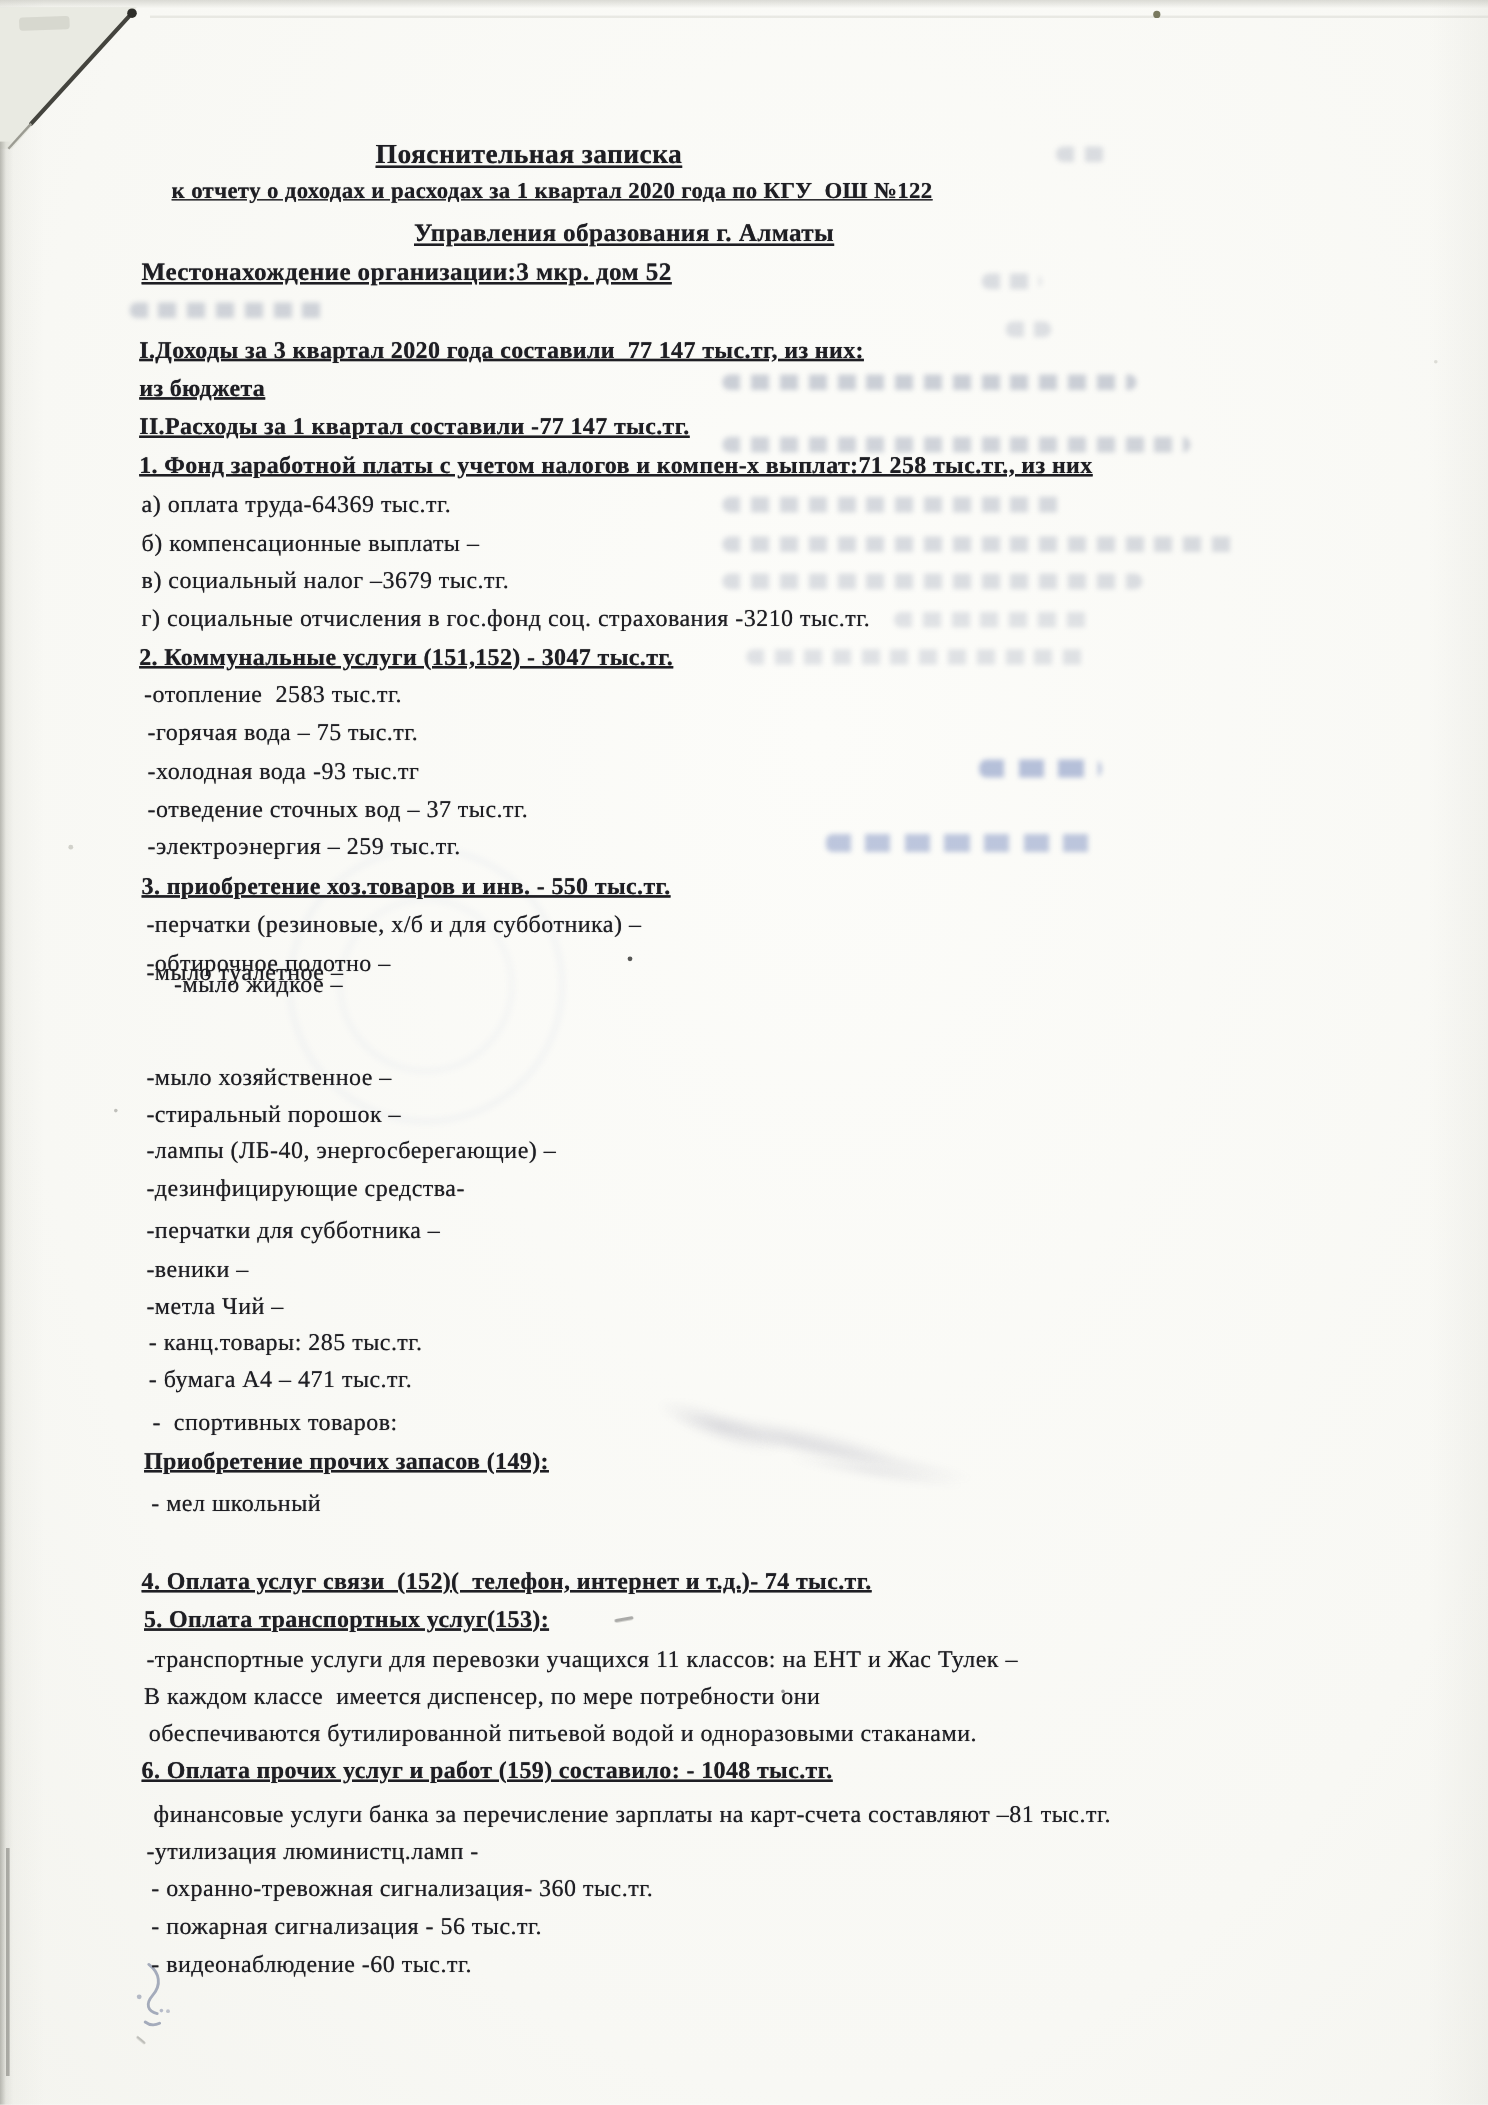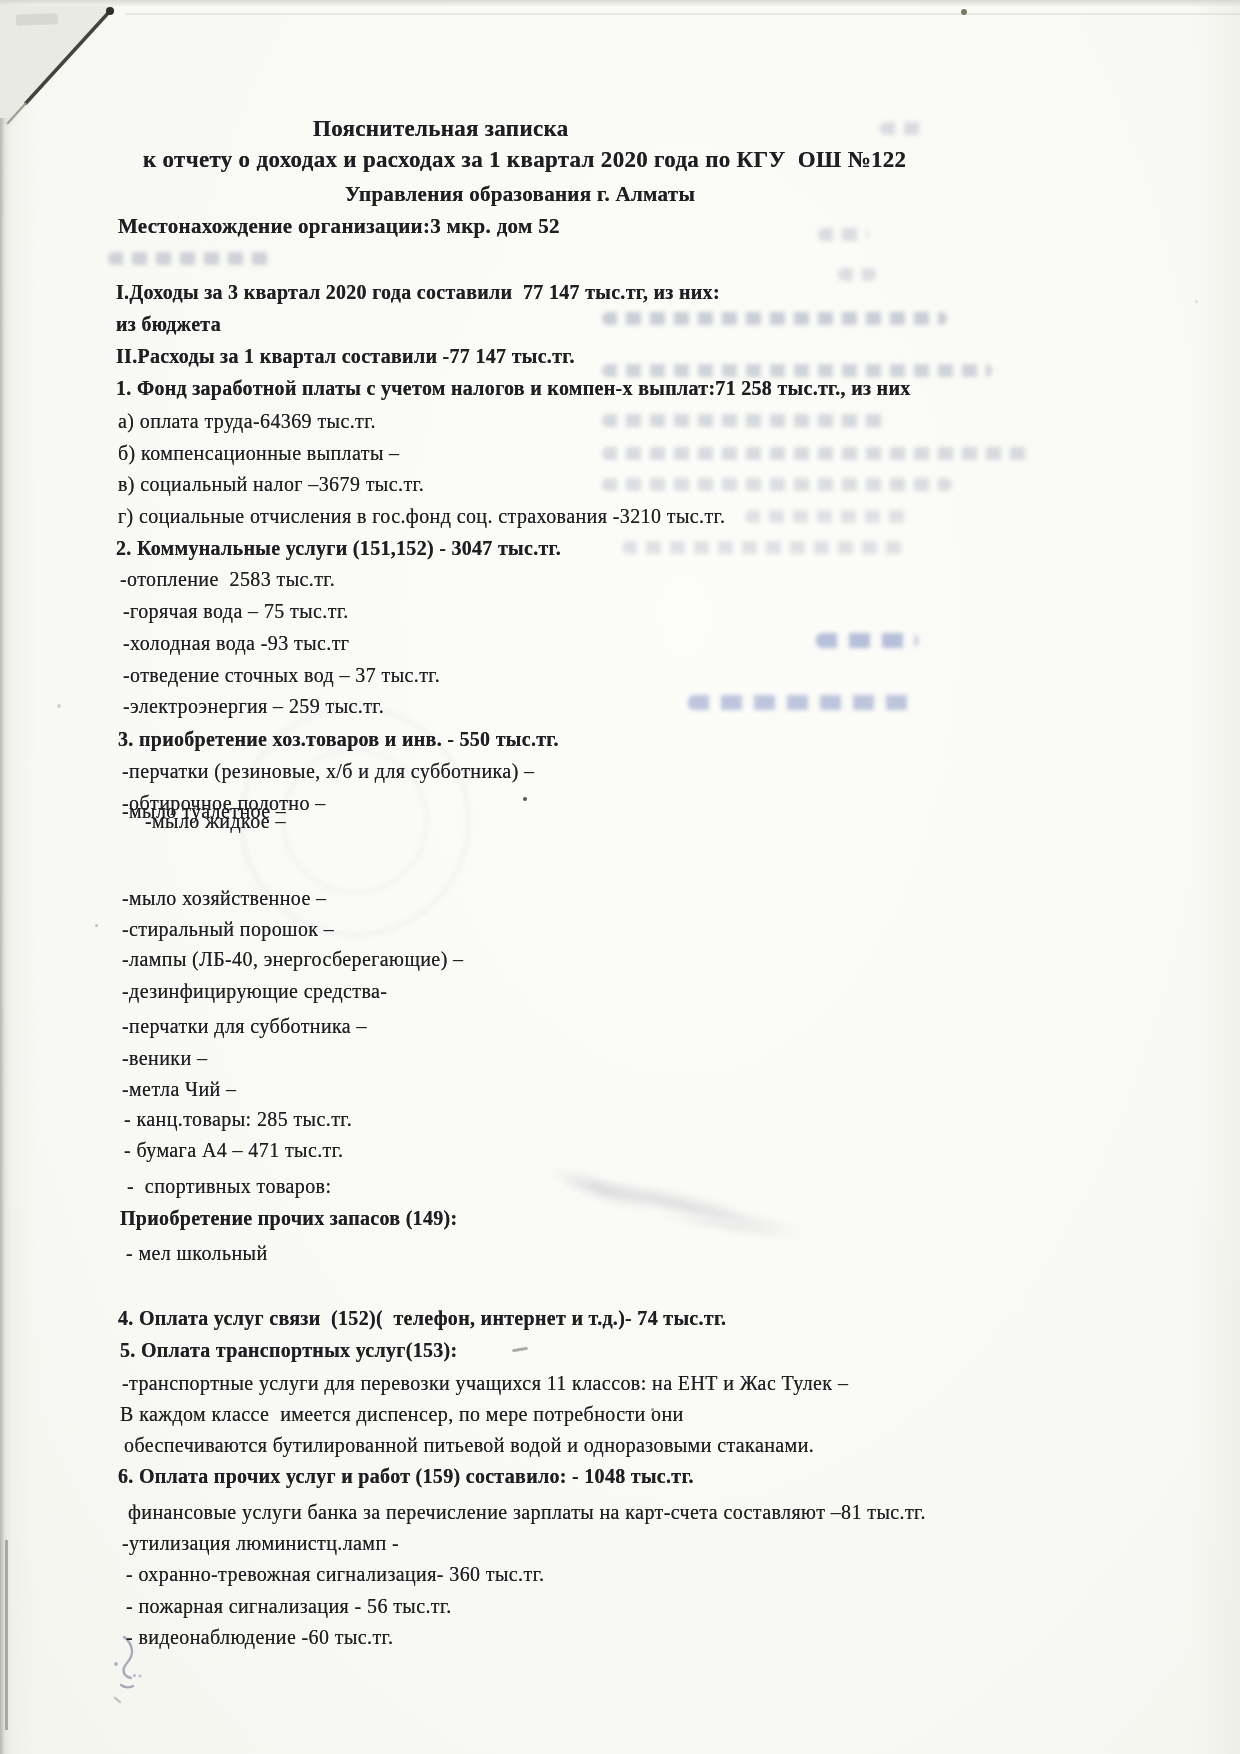--- a/index.html
+++ b/index.html
@@ -9,21 +9,21 @@
       linear-gradient(90deg, rgba(225,225,218,.35) 0%, rgba(255,255,255,0) 3%),
       linear-gradient(270deg, rgba(222,222,215,.30) 0%, rgba(255,255,255,0) 4%),
       radial-gradient(ellipse at 55% 35%, #fcfcf9 0%, #f8f8f4 70%, #f4f4ef 100%);
     font-family:"Liberation Serif", serif;
   }
   .layer{position:absolute;left:0;top:0;width:1240px;height:1754px;pointer-events:none;}
   .line{
     position:absolute;white-space:pre;color:#1e1e23;font-size:20px;line-height:26px;
     letter-spacing:0.4px;text-shadow:0 0 0.6px rgba(25,25,30,.75);
   }
-  .line.b{font-weight:700;letter-spacing:0.3px;}
+  .line.b{font-weight:700;letter-spacing:0.3px;text-decoration:underline;}
   .bleed{
     position:absolute;height:13px;border-radius:6px;filter:blur(2px);
     background:repeating-linear-gradient(90deg, rgba(125,135,160,.85) 0 15px, rgba(125,135,160,0) 15px 24px);
   }
   .bleed.blue{
     height:15px;
     background:repeating-linear-gradient(90deg, rgba(88,112,176,.85) 0 21px, rgba(88,112,176,0) 21px 33px);
   }
   .smudge{position:absolute;border-radius:50%;filter:blur(2.5px);
     background:radial-gradient(ellipse, rgba(148,148,166,.55) 0%, rgba(148,148,166,0) 72%);}
@@ -96,21 +96,21 @@
   </div>
 
 <svg class="layer" width="1240" height="1754" viewBox="0 0 1240 1754">
   <path d="M124,1637 c9,7 11,17 3,26 c-6,7 -4,13 4,15 m-10,7 c4,3 8,3 12,1" fill="none" stroke="#8891a8" stroke-width="2.4" stroke-linecap="round" opacity="0.75"></path>
   <circle cx="116" cy="1664" r="2" fill="#8891a8" opacity="0.6"></circle>
   <circle cx="140" cy="1676" r="1.6" fill="#9aa0b2" opacity="0.6"></circle>
 </svg>
 
 <div id="doc-lines" class="layer">
     <div class="line b" style="left: 313px; top: 116px; font-size: 23px;">Пояснительная записка</div>
-    <div class="line b" style="left: 143px; top: 147px; font-size: 23px;">к отчету о доходах и расходах за 1 квартал 2020 года по КГУ  ОШ №122</div>
+    <div class="line b" style="left: 143px; top: 147px; font-size: 19px;">к отчету о доходах и расходах за 1 квартал 2020 года по КГУ  ОШ №122</div>
     <div class="line b" style="left: 345px; top: 181px; font-size: 21px;">Управления образования г. Алматы</div>
     <div class="line b" style="left: 118px; top: 213px; font-size: 21px;">Местонахождение организации:3 мкр. дом 52</div>
     <div class="line b" style="left: 116px; top: 279px;">I.Доходы за 3 квартал 2020 года составили  77 147 тыс.тг, из них:</div>
     <div class="line b" style="left: 116px; top: 311px;">из бюджета</div>
     <div class="line b" style="left: 116px; top: 343px;">II.Расходы за 1 квартал составили -77 147 тыс.тг.</div>
     <div class="line b" style="left: 116px; top: 375px;">1. Фонд заработной платы с учетом налогов и компен-х выплат:71 258 тыс.тг., из них</div>
     <div class="line" style="left: 118px; top: 408px; text-align: center;">а) оплата труда-64369 тыс.тг.</div>
     <div class="line" style="left: 118px; top: 440px;">б) компенсационные выплаты –</div>
     <div class="line" style="left: 118px; top: 471px;">в) социальный налог –3679 тыс.тг.</div>
     <div class="line" style="left: 118px; top: 503px;">г) социальные отчисления в гос.фонд соц. страхования -3210 тыс.тг.</div>

